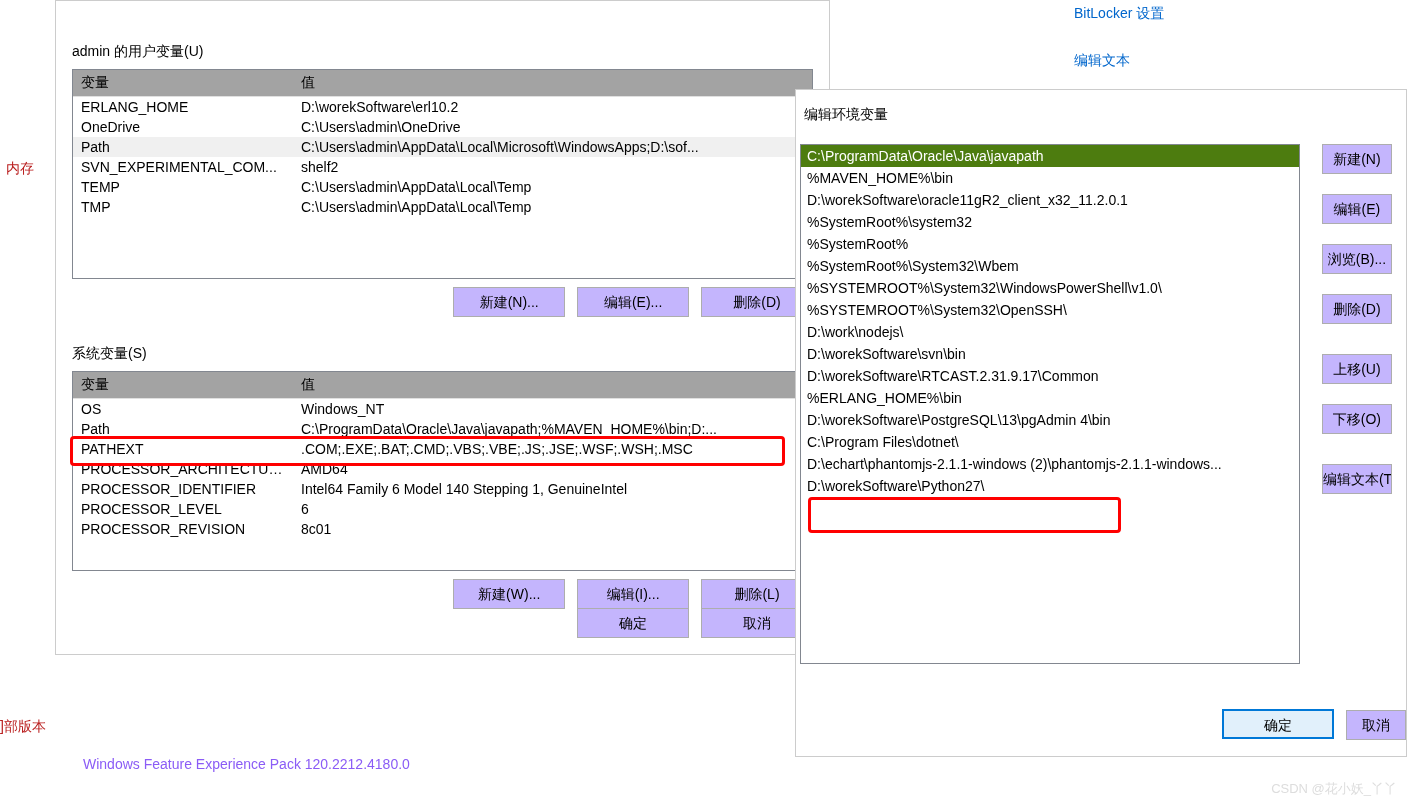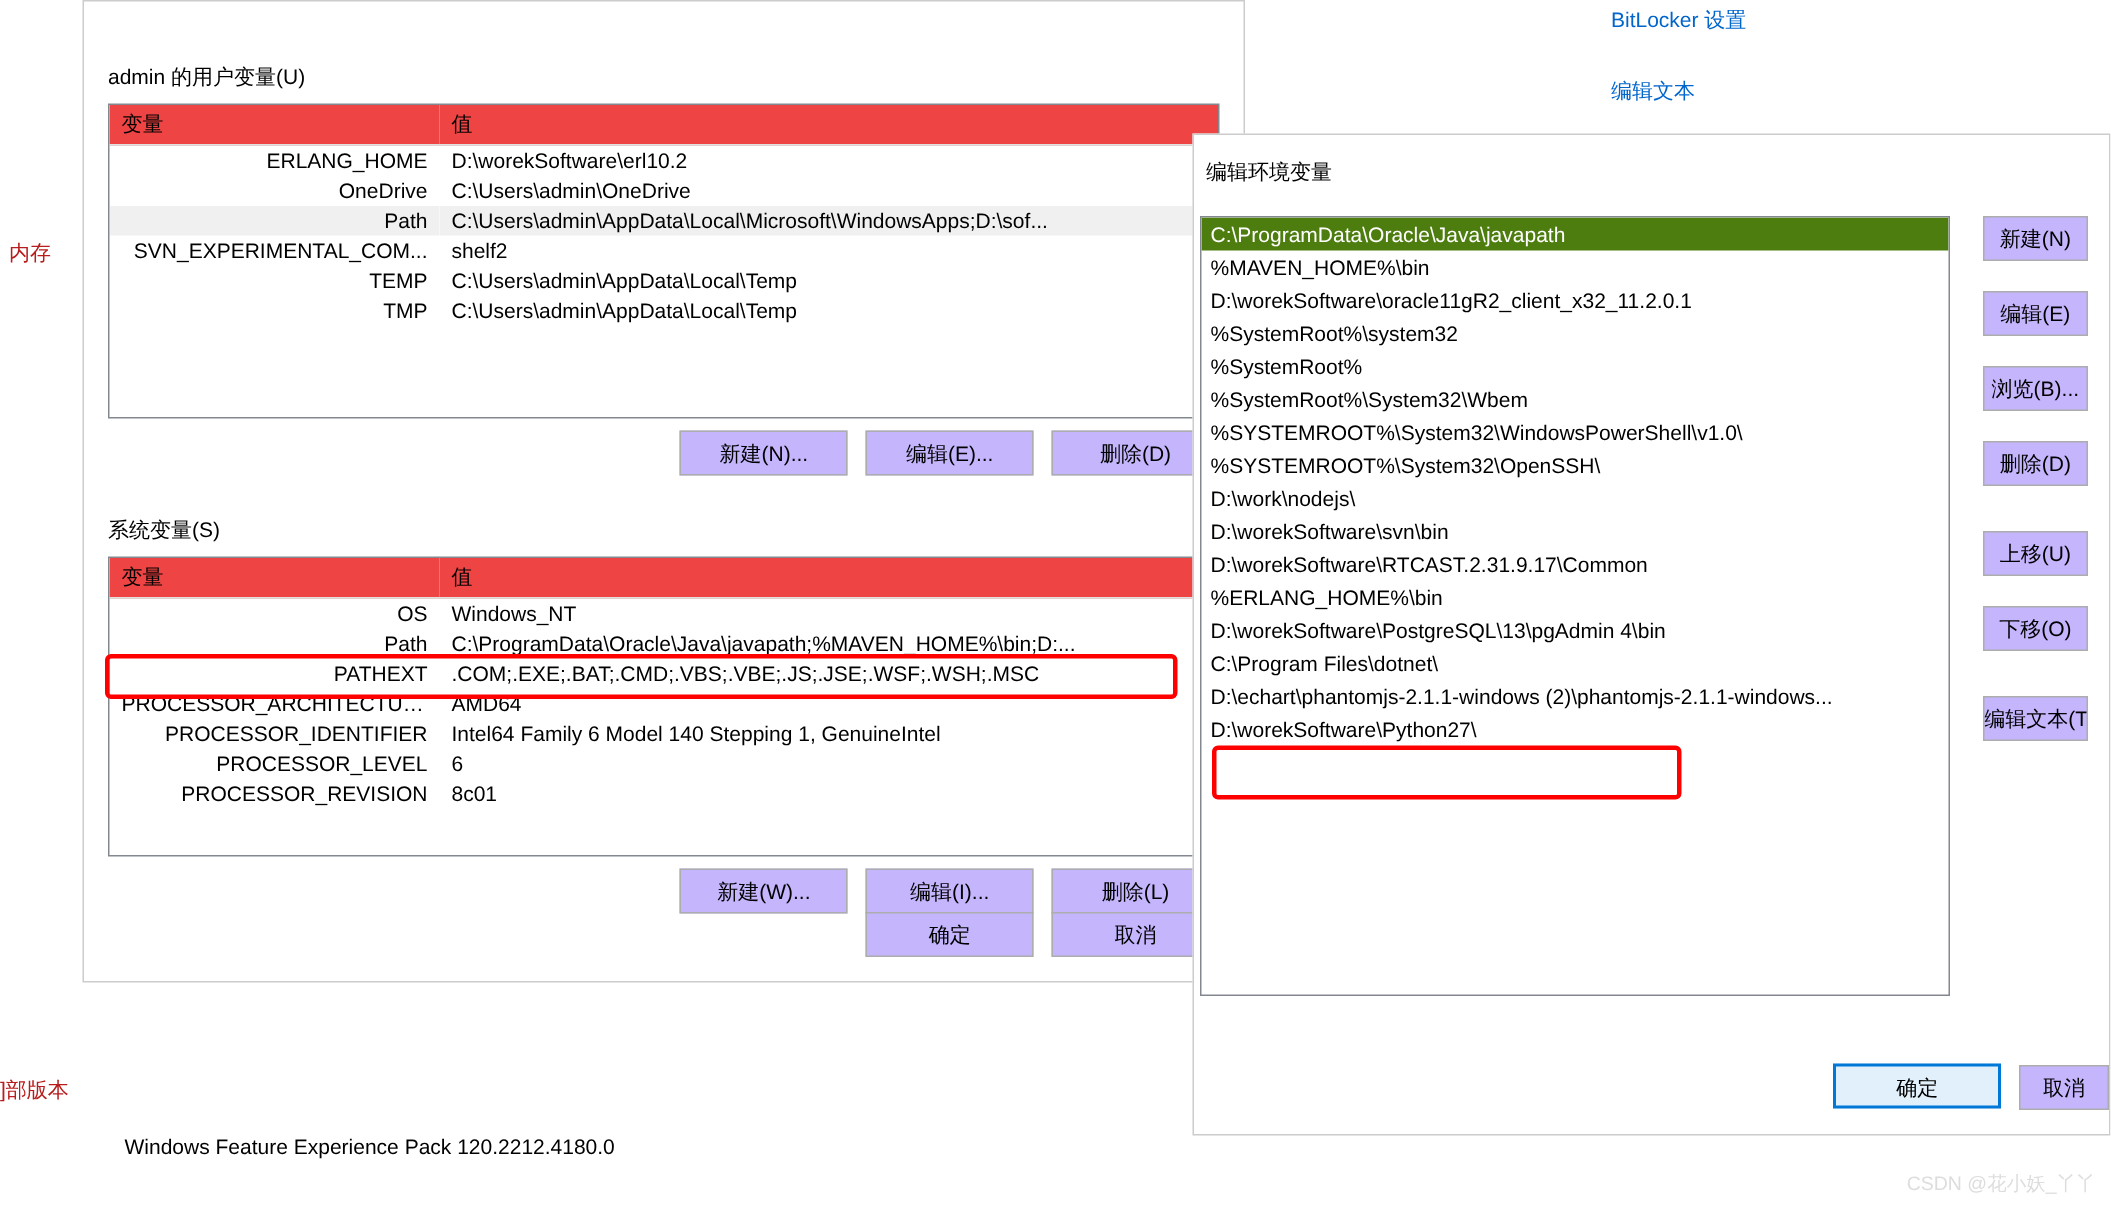--- a/index.html
+++ b/index.html
@@ -1,20 +1,20 @@
 <!DOCTYPE html>
 <html><head>
 <meta charset="utf-8">
 <style>
   * { box-sizing: border-box; font-family: "Microsoft YaHei", "Segoe UI", Tahoma, sans-serif; font-size: 14px; }
   body { margin: 0; background: #fff; width: 1407px; height: 808px; overflow: hidden; position: relative; }
 
   
   .bg-link { position: absolute; color: #0066cc; }
-  .footer-text { position: absolute; left: 83px; top: 756px; color: #000000; }
+  .footer-text { position: absolute; left: 83px; top: 756px; color: #8b5cf6; }
   .watermark { position: absolute; right: 10px; bottom: 10px; color: #ddd; font-size: 13px; }
 
   
   .envvars {
     position: absolute;
     left: 55px; top: 0;
     width: 775px; height: 655px;
     background: #fff;
     border: 1px solid #ccc;
     padding: 12px 16px 16px 16px;
@@ -24,25 +24,25 @@
   .envvars .listbox {
     border: 1px solid #828790;
     height: 256px;
     overflow: hidden;
   }
   .envvars .listbox table { width: 100%; border-collapse: collapse; }
   .envvars .listbox th {
     text-align: left; font-weight: normal;
     border-bottom: 1px solid #e0e0e0;
     padding: 4px 8px;
-    background: #ef4444;
+    background: #a3a3a3;
   }
   .envvars .listbox th:first-child { width: 220px; }
   .envvars .listbox td { padding: 2px 8px; white-space: nowrap; overflow: hidden; text-overflow: ellipsis; max-width: 0; }
-  .envvars .listbox td:first-child { width: 220px; max-width: 220px; text-align: right; }
+  .envvars .listbox td:first-child { width: 220px; max-width: 220px; }
   .envvars .listbox td:last-child { max-width: 500px; }
   .envvars .listbox tr.selected td { background: #f0f0f0; }
   .btn-row { text-align: right; margin-top: 8px; }
   .btn {
     display: inline-block;
     min-width: 112px; height: 30px;
     border: 1px solid #adadad;
     background: #c4b5fd;
     margin-left: 8px;
     text-align: center;

